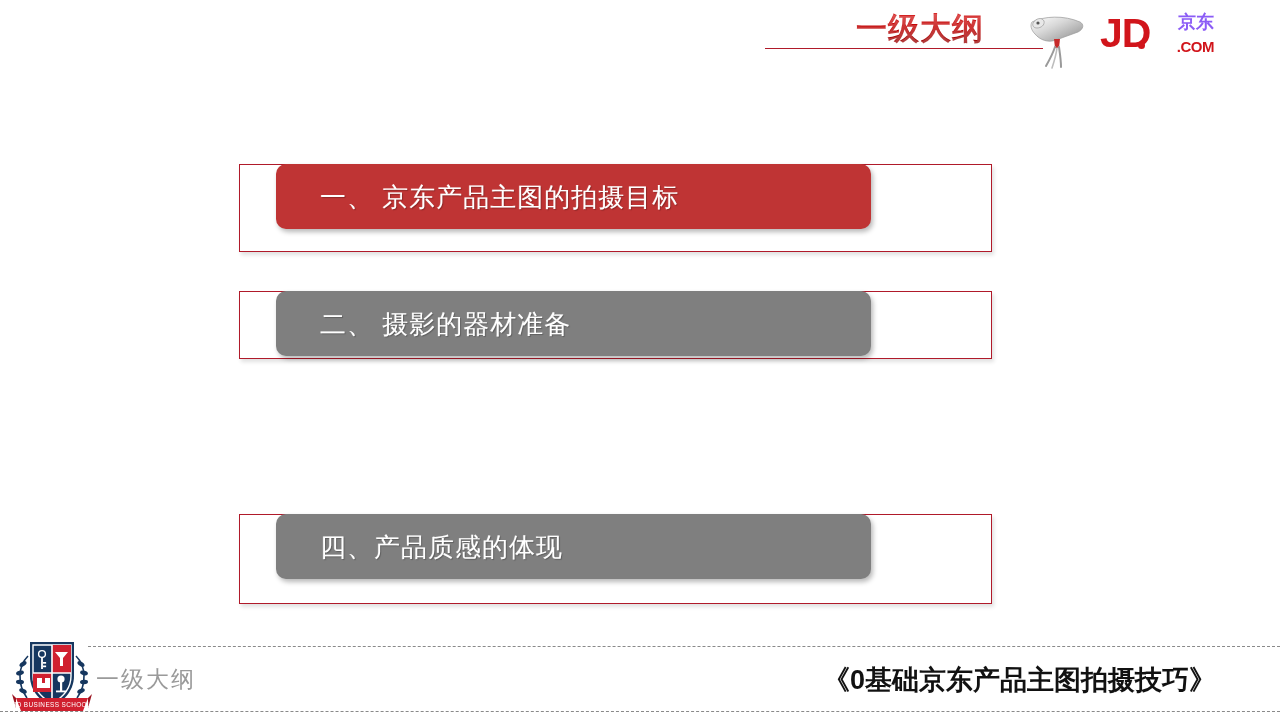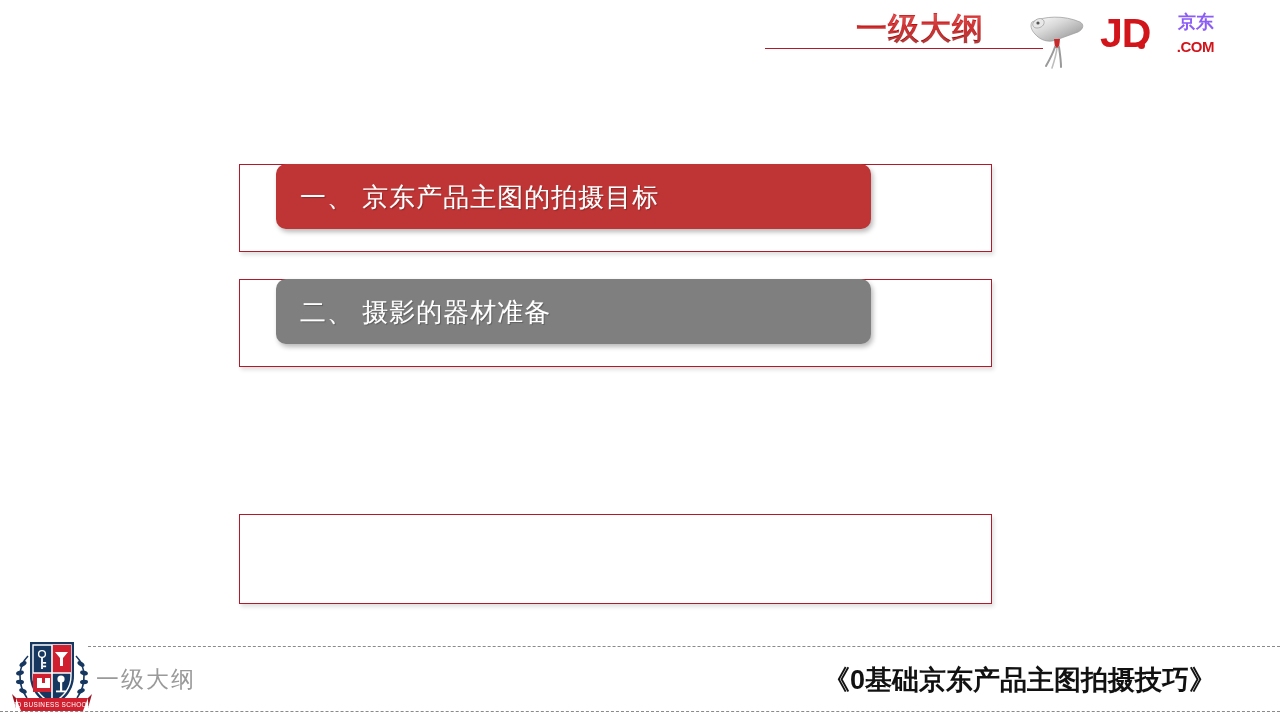--- a/index.html
+++ b/index.html
@@ -148,21 +148,21 @@
     display: flex;
     align-items: center;
   }
   .card.red {
     background: #bf3434;
   }
   .card.gray {
     background: #7f7f7f;
   }
   .card-label {
-    padding-left: 24px;
+    padding-left: 44px;
     color: #ffffff;
     font-size: 26px;
     line-height: 30px;
     letter-spacing: 1px;
     white-space: nowrap;
     text-shadow: 1px 1px 1px rgba(0,0,0,0.25), -0.5px -0.5px 0 rgba(255,255,255,0.25);
     font-family: "Liberation Sans", "DejaVu Sans", sans-serif;
   }
 
   
@@ -251,30 +251,33 @@
 
 <div class="outline">
 
   <div class="row" style="top:164px; height:88px;">
     <div class="ghost"></div>
     <div class="card red">
       <span class="card-label">一、 京东产品主图的拍摄目标</span>
     </div>
   </div>
 
-  <div class="row" style="top:279px; height:88px;">
+  <div class="row" style="top:291px; height:68px;">
     <div class="ghost"></div>
     <div class="card gray">
       <span class="card-label">二、 摄影的器材准备</span>
     </div>
   </div>
 
 
   <div class="row" style="top:514px; height:90px;">
     <div class="ghost"></div>
+    <div class="card gray">
+      <span class="card-label">四、产品质感的体现</span>
+    </div>
   </div>
 
 </div>
 
 <div class="footer">
   <div class="footer-dash-top"></div>
   <div class="footer-dash-bottom"></div>
 
   <svg class="school-badge" viewBox="0 0 84 86">
 

